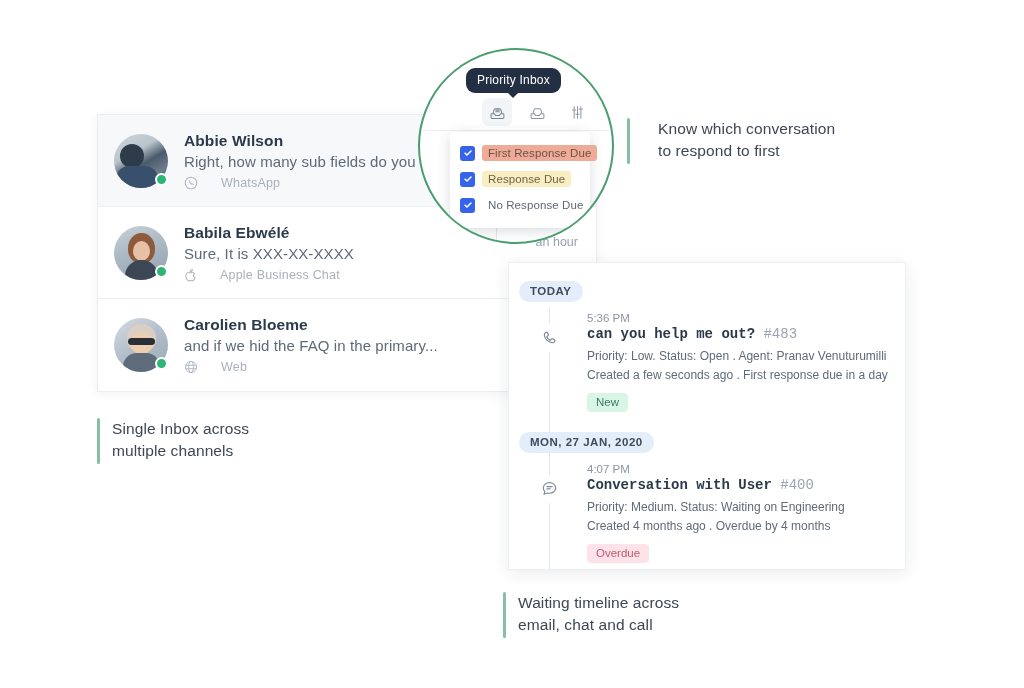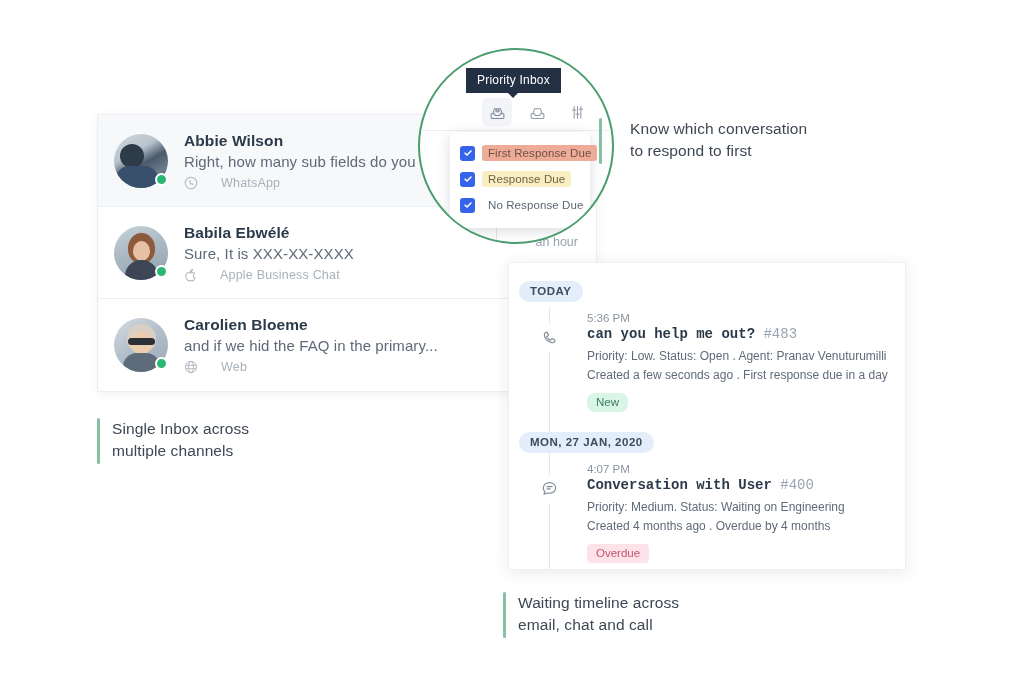--- a/index.html
+++ b/index.html
@@ -98,21 +98,21 @@
     font-size: 11.5px; color:#9aa4b0;
   }
   .mag-ghost-c {
     position:absolute; left: 160px; top: 100px;
     width: 12px; height: 6px; background:#e6a08c; border-radius:2px;
   }
   .tooltip {
     position: absolute; left: 46px; top: 18px;
     background: #233044; color: #ffffff;
     font-size: 12px; letter-spacing: .2px;
-    padding: 5px 11px 6px; border-radius: 0;
+    padding: 5px 11px 6px; border-radius: 9px;
     white-space: nowrap;
   }
   .tooltip::after {
     content: ""; position: absolute; left: 50%; bottom: -5px;
     transform: translateX(-50%);
     border-left: 6px solid transparent; border-right: 6px solid transparent;
     border-top: 6px solid #233044;
   }
   .icon-bar {
     position: absolute; left: 62px; top: 48px;
@@ -184,31 +184,31 @@
     z-index: 3;
   }
   .tl-time { font-size: 11.5px; color: #8a95a3; margin-bottom: 2px; }
   .tl-title { font-size: 14px; font-weight: bold; color: #2b3a4a; margin-bottom: 5px; font-family: Liberation Mono, monospace; }
   .tl-title .tl-num { color: #9aa4b0; font-weight: normal; }
   .tl-meta { font-size: 12px; color: #606b79; line-height: 1.62; }
   .tl-badge {
     display: inline-block; margin-top: 7px;
     font-size: 11.5px; padding: 3px 9px 4px; border-radius: 4px;
   }
-  .bd-new { background: #d8f5e6; color: #3c7c5e; border-radius: 8px; }
+  .bd-new { background: #d8f5e6; color: #3c7c5e; }
   .bd-overdue { background: #fde3e9; color: #c2566e; }
 
   
   .callout { position: absolute; display: flex; gap: 12px; z-index: 50; }
   .callout .bar { width: 3px; background: #86bfa2; flex: 0 0 3px; border-radius: 2px; }
   .callout .txt {
     font-size: 15.5px; color: #3d4753; line-height: 1.42; letter-spacing: .1px;
     white-space: pre-line;
   }
-  #callout-priority { left: 599px; top: 118px; height: 46px; gap: 28px; }
+  #callout-priority { left: 627px; top: 118px; height: 46px; gap: 28px; }
   #callout-inbox    { left: 97px;  top: 418px; height: 46px; }
   #callout-timeline { left: 503px; top: 592px; height: 46px; }
 </style>
 </head>
 <body>
 
 <div id="stage">
 
   <div class="inbox-card">
 

